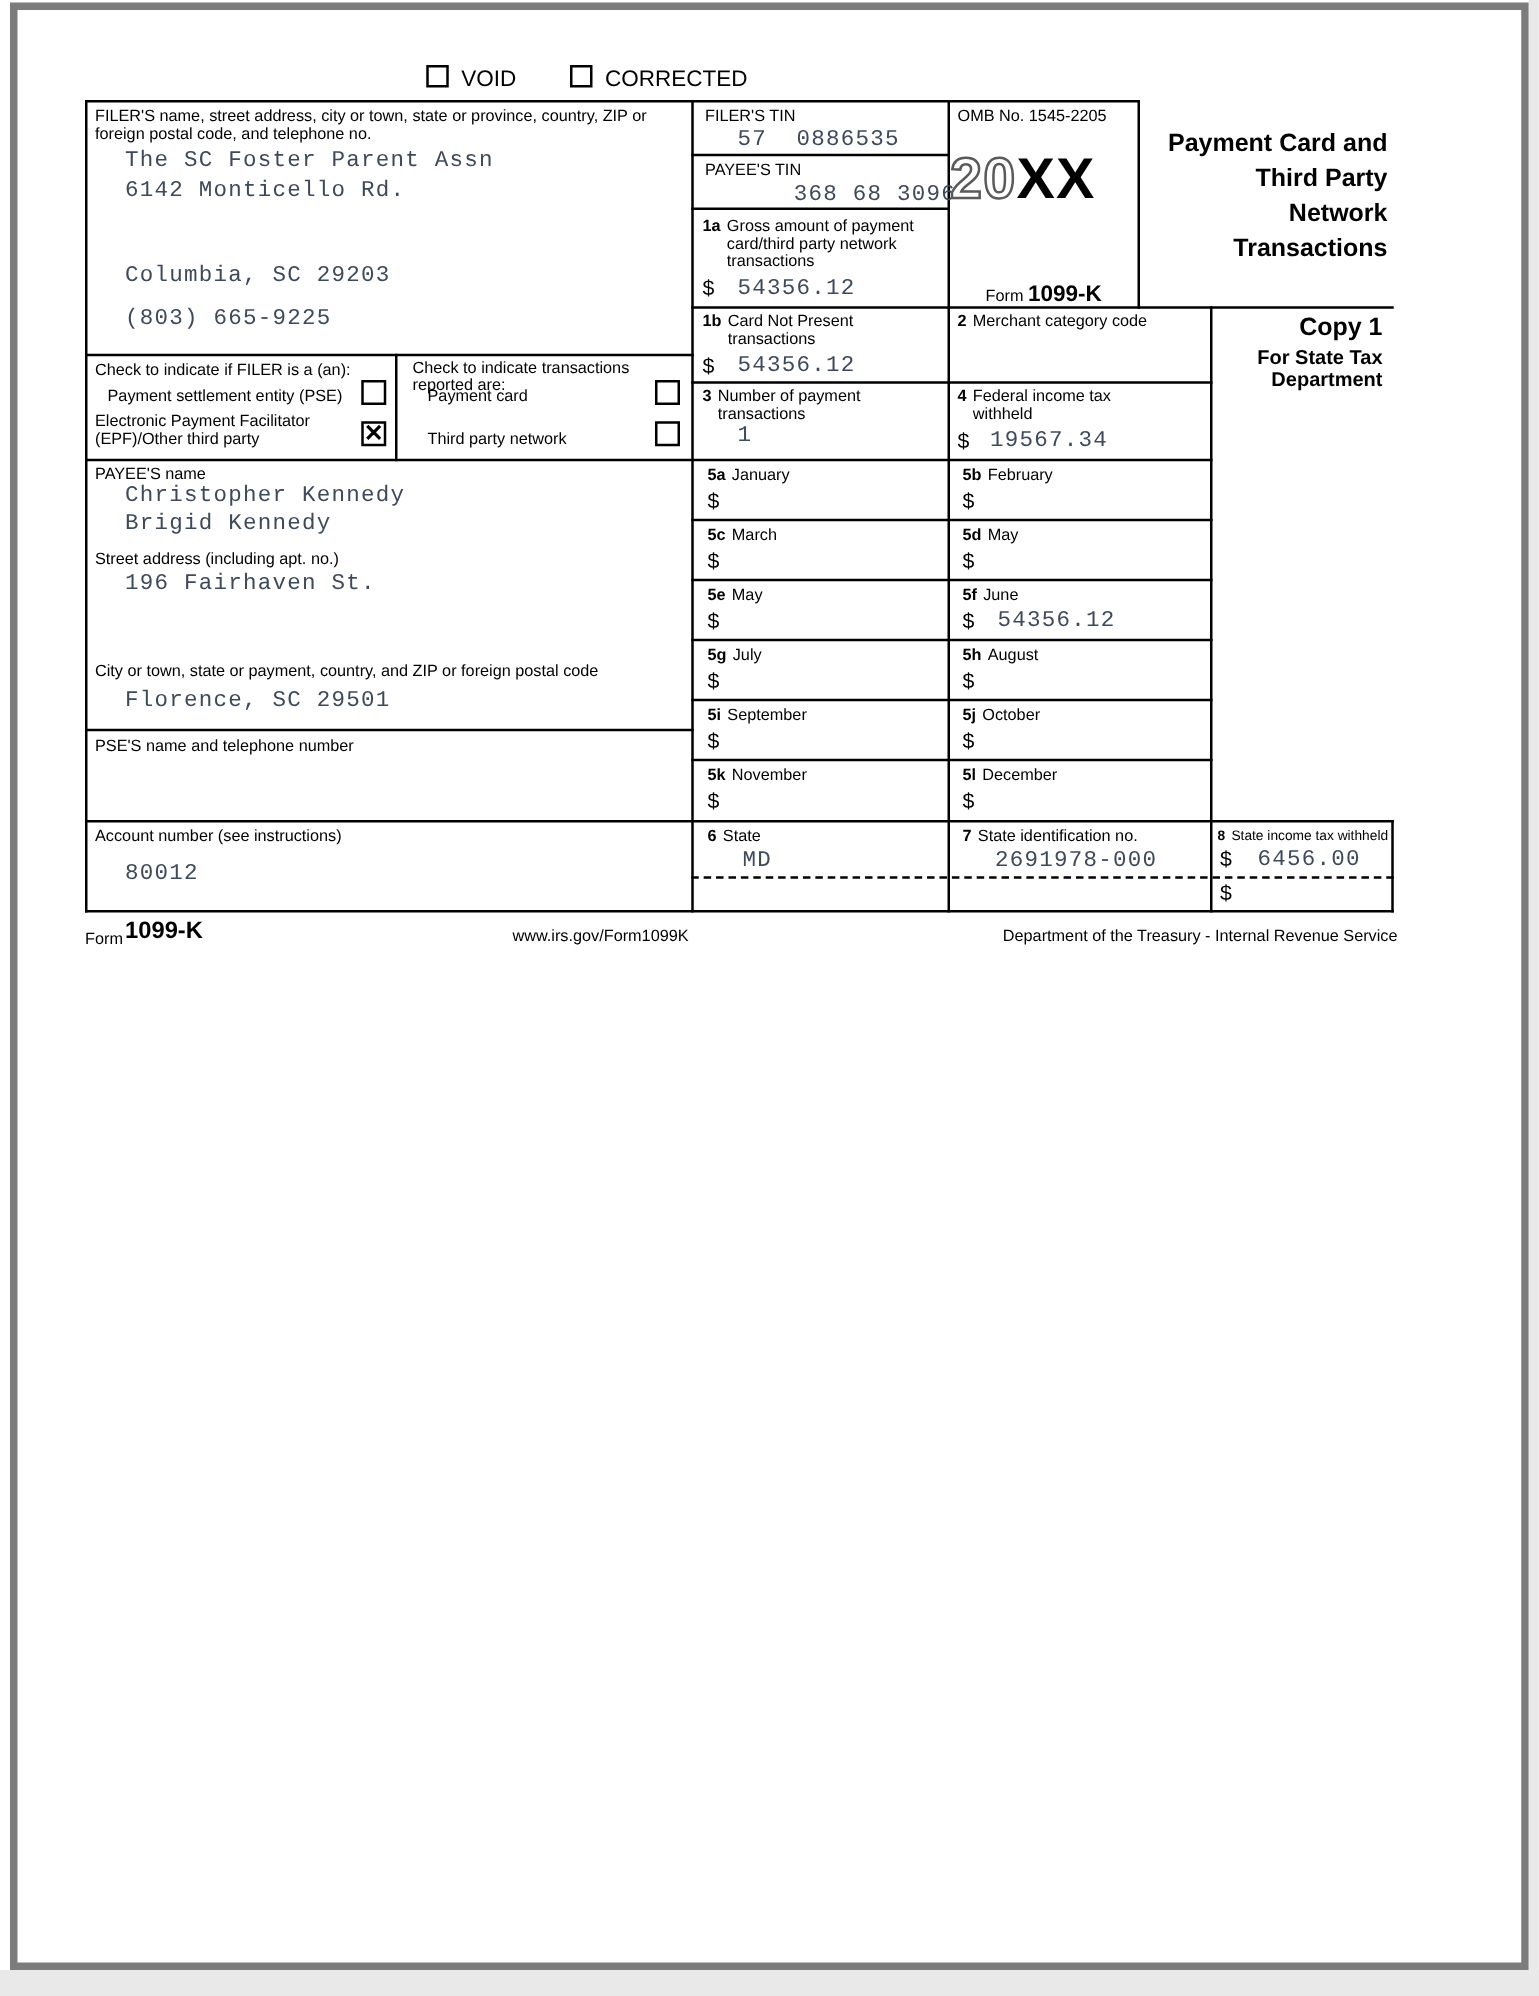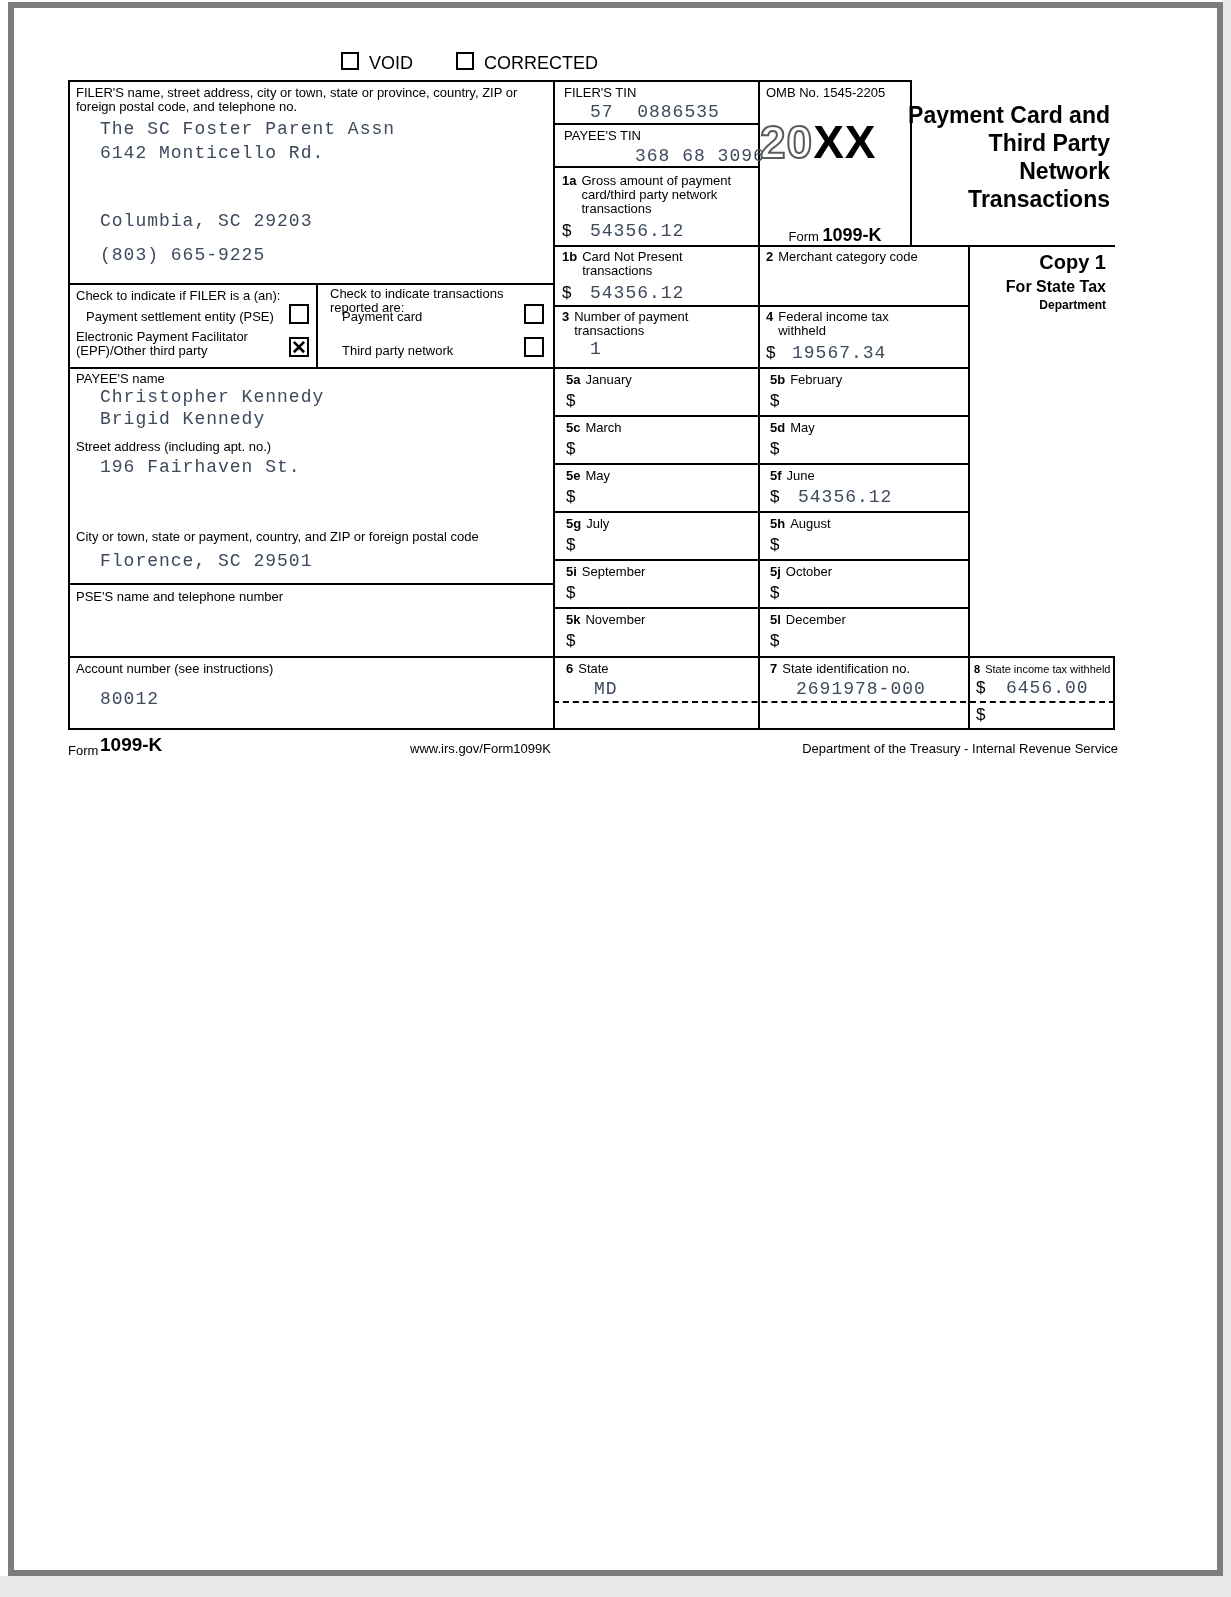--- a/index.html
+++ b/index.html
@@ -14,21 +14,21 @@
   .wrap { white-space:normal; }
   .nl { position:absolute; display:flex; gap:5px; font-size:13px; line-height:14px; }
   .nl .n { font-weight:bold; flex:none; }
   .val { position:absolute; font-family:"Liberation Mono","DejaVu Sans Mono",monospace; font-size:18px; line-height:18px; letter-spacing:1px; color:var(--typed,#3d4a5c); white-space:pre; }
   .dollar { position:absolute; font-size:17px; line-height:17px; }
   .cb { position:absolute; width:20px; height:20px; border:2px solid #000; display:flex; align-items:center; justify-content:center; font-weight:bold; font-size:19px; line-height:1; background:#fff; }
   .cb-sm { width:18px; height:18px; }
   .b { font-weight:bold; }
   .rt { text-align:right; }
   .ctr { text-align:center; }
-  .title-block { position:absolute; left:868px; top:101px; width:242px; text-align:right; font-weight:bold; font-size:23px; line-height:28px; }
+  .title-block { position:absolute; left:868px; top:101px; width:242px; text-align:right; font-weight:bold; font-size:20px; line-height:28px; }
   .copy-block { position:absolute; left:950px; top:250px; width:156px; text-align:right; font-weight:bold; }
   .year { position:absolute; left:760px; top:118px; width:150px; text-align:left; font-size:46px; line-height:48px; font-weight:bold; letter-spacing:1px; }
   .year .outline { color:#fff; -webkit-text-stroke:2px #5a5a5a; }
   .void-lbl { position:absolute; font-size:18px; line-height:19px; }
 </style>
 </head>
 <body style="--typed: #3d4a5c; --frame: #7c7c7c;">
 
 <div class="sheet"></div>
 <div class="gutter" style="left:1223px;top:0;width:8px;height:1597px;"></div>
@@ -119,21 +119,21 @@
 <div class="title-block">
   <div>Payment Card and</div>
   <div>Third Party</div>
   <div>Network</div>
   <div>Transactions</div>
 </div>
 
 <div class="copy-block">
   <div style="font-size:20px;line-height:24px;">Copy 1</div>
   <div style="font-size:16px;line-height:18px;margin-top:4px;">For State Tax</div>
-  <div style="font-size:12px;line-height:18px;">Department</div>
+  <div style="font-size:16px;line-height:18px;">Department</div>
 </div>
 
 <div class="nl" style="left:562px;top:250px;">
   <span class="n">1b</span>
   <span class="wrap" style="width:130px;">Card Not Present transactions</span>
 </div>
 <div class="dollar" style="left:562px;top:284px;">$</div>
 <div class="val" style="left:590px;top:284px;">54356.12</div>
 <div class="nl" style="left:766px;top:250px;">
   <span class="n">2</span>

